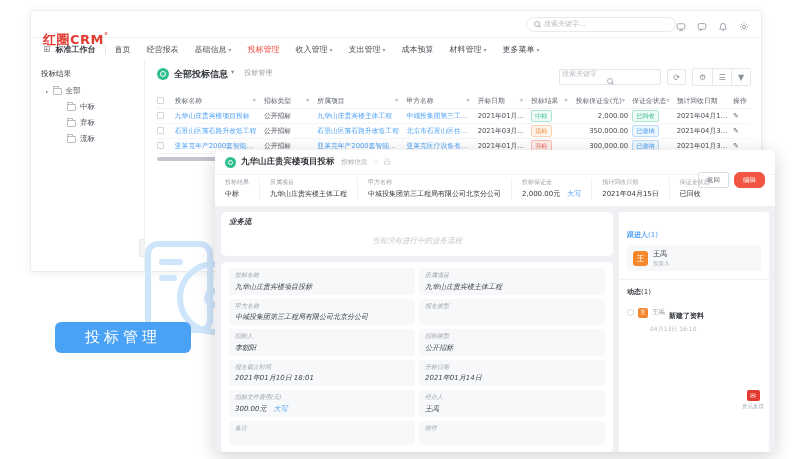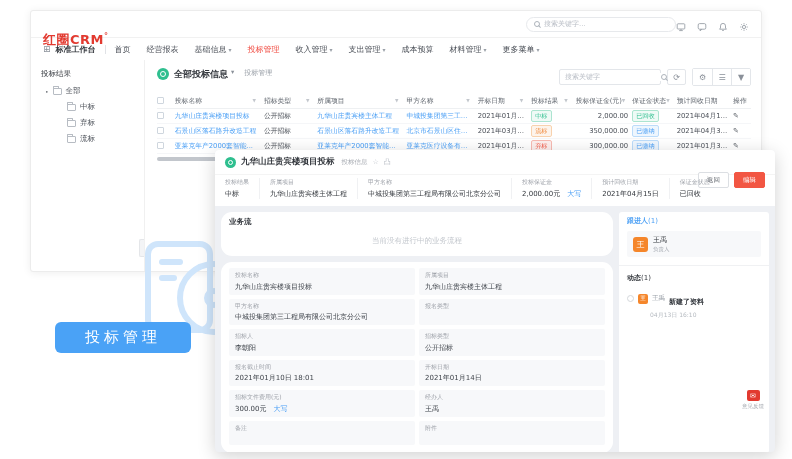--- a/index.html
+++ b/index.html
@@ -50,21 +50,21 @@
 
   .list { flex:1; padding:8px 10px 0 12px; display:flex; flex-direction:column; min-width:0; }
   .list-toolbar { display:flex; align-items:flex-start; height:20px; margin-bottom:5px; }
   .module-icon { width:12px; height:12px; border-radius:50%; background:#2fbf8f; position:relative; flex:none; }
   .module-icon::after { content:""; position:absolute; inset:3px; border:1.5px solid #fff; border-radius:50%; }
   .list-title { font-size:9px; font-weight:bold; color:#33373d; margin-left:5px; }
   .list-title-caret { font-size:6.5px; color:#8a9099; margin-left:3px; }
   .list-bc { font-size:7px; color:#9aa0a8; margin-left:10px; }
   .list-tools { margin-left:auto; display:flex; align-items:center; gap:6px; }
   .list-search { width:102px; height:16px; border:1px solid #e3e6ea; border-radius:2px;
-    display:flex; align-items:center; padding:0 5px; }
+    display:flex; align-items:center; padding:0 5px;flex-direction:column; }
   .list-search input { border:0; outline:0; flex:1; font-size:7px; color:#8a9099; font-family:inherit; }
   .list-search input::placeholder { color:#b9bec6; }
   .iconbtn { width:19px; height:16px; border:1px solid #e3e6ea; border-radius:2px;
     display:flex; align-items:center; justify-content:center; font-size:8px; color:#8a9099; background:#fff; }
   .iconbtn-group { display:flex; border:1px solid #e3e6ea; border-radius:2px; }
   .iconbtn-group .iconbtn { border:none; border-left:1px solid #e3e6ea; border-radius:0; }
   .iconbtn-group .iconbtn:first-child { border-left:none; }
 
   .thead, .trow { display:flex; align-items:center; }
   .thead { height:16px; border-bottom:1px solid #eef0f2; color:#60666e; font-size:6.8px; }
@@ -95,41 +95,41 @@
   .panel { position:absolute; left:215px; top:150px; width:560px; height:302px; background:#eef0f4;
     border-radius:4px; box-shadow:0 4px 18px rgba(0,0,0,.18); z-index:3; overflow:hidden; }
   .p-head { background:#fff; height:24px; display:flex; align-items:center; padding:0 10px; gap:5px; }
   .module-icon.sm { width:11px; height:11px; }
   .p-title { font-size:8.5px; font-weight:bold; color:#33373d; }
   .p-sub { font-size:6.5px; color:#a5a9b0; margin-left:2px; }
   .p-star, .p-share { font-size:7px; color:#b9bec6; }
   .p-actions { margin-left:auto; display:flex; gap:5px;margin-top:36px; }
   .btn { font-size:6.5px; padding:2.5px 8px; border-radius:2px; border:1px solid #dcdfe3;
     background:#fff; color:#5a5f66; font-family:inherit; }
-  .btn.primary { background:#f25643; border-color:#f25643; color:#fff; }
+  .btn.primary { background:#f25643; border-color:#f25643; color:#fff;border-radius:6px; }
   .p-summary { background:#fff; display:flex; padding:3px 10px 7px; border-top:1px solid #f4f4f4; }
   .sfield { padding:0 10px; border-left:1px solid #f0f1f3; white-space:nowrap; }
   .sfield:first-child { border-left:none; padding-left:0; }
   .slabel { font-size:6px; color:#a0a4ab; }
   .svalue { font-size:7px; color:#33373d; margin-top:2px; }
   .extra { color:#4a9ff5; margin-left:7px; }
   .p-body { display:flex; gap:6px; padding:6px; height:253px; }
   .p-left { flex:1; display:flex; flex-direction:column; gap:6px; min-width:0; }
-  .card { background:#fff; border-radius:11px; }
+  .card { background:#fff; border-radius:5px;font-style:italic; }
   .flow-card { padding:5px 8px 7px; }
   .sec-title { font-size:7.5px; font-weight:bold; color:#33373d; }
   .flow-empty { font-size:7.5px; color:#c3c7cd; text-align:center; padding:9px 0 3px; }
   .fields-card { padding:6px 8px 8px; flex:1; overflow:hidden; }
   .fgrid { display:grid; grid-template-columns:1fr 1fr; gap:4px; }
   .fcell { background:#f7f8fa; border-radius:2px; padding:3px 6px; min-height:19px; overflow:hidden; }
   .flabel { font-size:6px; color:#a0a4ab; white-space:nowrap; }
   .fvalue { font-size:7px; color:#3e434a; margin-top:1.5px; min-height:8px; white-space:nowrap;
     overflow:hidden; text-overflow:ellipsis; }
   .p-right { width:150px; flex:none; }
-  .right-card { background:#fff; border-radius:3px; padding:4px 8px; height:100%; position:relative; }
+  .right-card { background:#fff; border-radius:3px; padding:18px 8px; height:100%; position:relative; }
   .follow-title { color:#4a9ff5; font-size:7px; font-weight:bold; }
   .count { font-weight:normal; }
   .follow-item { background:#f7f8fa; border-radius:2px; display:flex; align-items:center; gap:5px;
     padding:4px 6px; margin-top:5px; }
   .avatar { width:15px; height:15px; background:#f5862b; border-radius:3px; color:#fff; font-size:8px;
     display:flex; align-items:center; justify-content:center; flex:none; }
   .avatar.small { width:10px; height:10px; font-size:5.5px; border-radius:2px; }
   .fol-name { font-size:7px; color:#33373d; }
   .fol-role { font-size:5.5px; color:#a8acb3; margin-top:1px; }
   .rdivider { border-top:1px solid #f0f1f3; margin:8px -8px 7px; }

